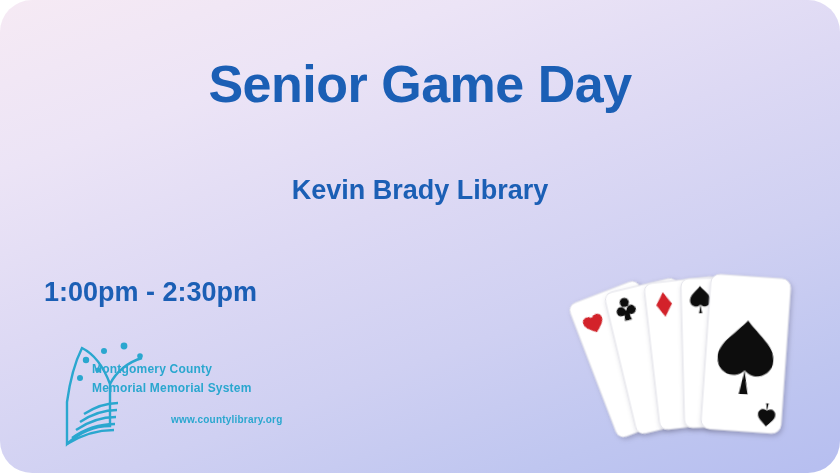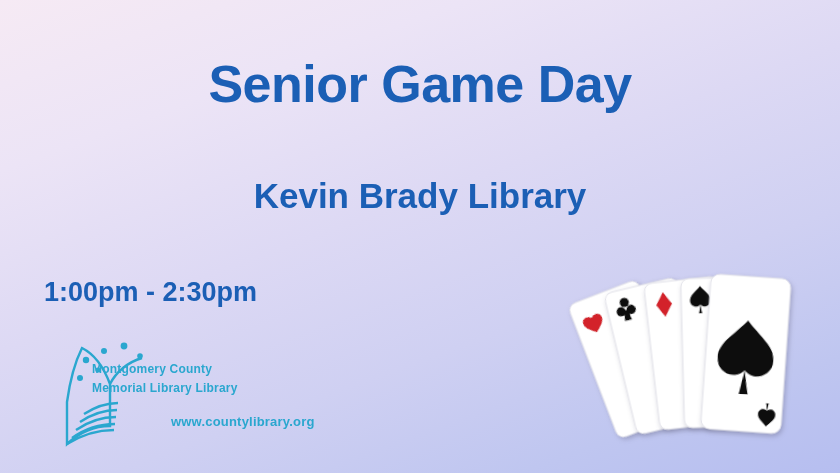--- a/index.html
+++ b/index.html
@@ -11,39 +11,40 @@
     height: 473px;
     overflow: hidden;
     font-family: "Liberation Sans", sans-serif;
   }
   .slide {
     position: relative;
     width: 840px;
     height: 473px;
     background: linear-gradient(160deg, #f6eaf4 0%, #ece4f6 22%, #ddd9f4 45%, #cfd0f2 66%, #bfc6f0 85%, #b6bef0 100%);
     overflow: hidden;
+    border-radius: 32px;
   }
   .title {
     position: absolute;
     top: 54px;
     left: 0;
     width: 840px;
     text-align: center;
     font-size: 52px;
     font-weight: bold;
     color: #1b5fb5;
     letter-spacing: -0.5px;
   }
   .subtitle {
     position: absolute;
     top: 171px;
     left: 0;
     width: 840px;
     text-align: center;
-    font-size: 35px;
+    font-size: 27px;
     font-weight: bold;
     color: #1b5fb5;
     line-height: 1.42;
   }
   .time {
     position: absolute;
     top: 277px;
     left: 0;
     width: 840px;
     text-align: left;
@@ -73,21 +74,21 @@
     font-size: 12px;
     font-weight: bold;
     color: #2aa7cf;
     line-height: 1.55;
     letter-spacing: 0.2px;
   }
   .logo-url {
     position: absolute;
     left: 171px;
     top: 414px;
-    font-size: 13px;
+    font-size: 10px;
     font-weight: bold;
     color: #2aa7cf;
     letter-spacing: 0.2px;
   }
 </style>
 </head>
 <body>
 
 <div class="slide">
 
@@ -163,18 +164,18 @@
         <circle cx="88" cy="24" r="3.4"></circle>
         <circle cx="104" cy="34" r="2.8"></circle>
         <circle cx="44" cy="56" r="3.0"></circle>
         <circle cx="62" cy="48" r="2.6"></circle>
       </g>
     </svg>
   </div>
 
   <div class="logo-text">
     <div>Montgomery County</div>
-    <div>Memorial Library Library</div>
+    <div>Memorial Memorial System</div>
   </div>
 
   <div class="logo-url">www.countylibrary.org</div>
 
 </div>
 
 </body></html>

